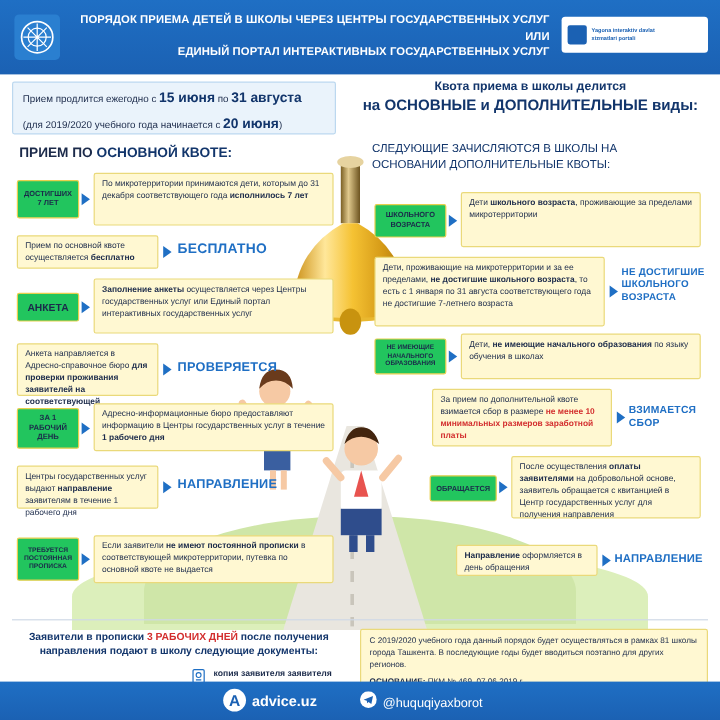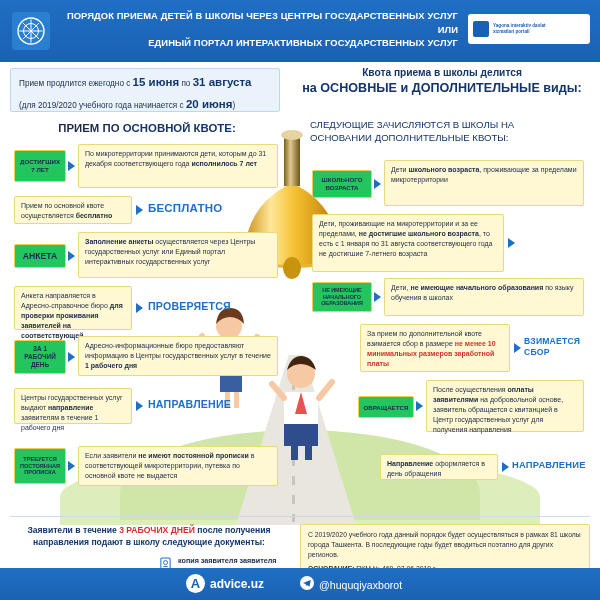--- a/index.html
+++ b/index.html
@@ -45,21 +45,21 @@
   .band-right{
     position:absolute;left:292px;top:66px;width:300px;
     text-align:center;color:#12356b;
   }
   .band-right .l1{font-size:10.2px;font-weight:bold;line-height:1.35}
   .band-right .l2{font-size:12.6px;font-weight:bold;line-height:1.35;color:#12356b}
 
   
   .coltitle-l{
     position:absolute;left:16px;top:122px;width:262px;
-    font-size:11.4px;font-weight:bold;color:#12356b;text-align:center;
+    font-size:11.4px;font-weight:bold;color:#12356b;
   }
   .coltitle-r{
     position:absolute;left:310px;top:118px;width:282px;
     font-size:9.6px;font-weight:normal;color:#12356b;line-height:1.4;
   }
   .hill{
     position:absolute;left:120px;top:430px;width:360px;height:90px;
     background:#cfe6a8;border-radius:50% 50% 0 0 / 70% 70% 0 0;
   }
   .hill2{
@@ -278,20 +278,23 @@
 ВОЗРАСТА</div>
   <div class="arrow" style="left:374px;top:179px"></div>
   <div class="ybox" style="left:384px;top:160px;width:200px;height:46px">
     <span>Дети </span><b>школьного возраста</b><span>, проживающие за пределами микротерритории</span>
   </div>
 
   <div class="ybox" style="left:312px;top:214px;width:192px;height:58px">
     <span>Дети, проживающие на микротерритории и за ее пределами, </span><b>не достигшие школьного возраста</b><span>, то есть с 1 января по 31 августа соответствующего года не достигшие 7-летнего возраста</span>
   </div>
   <div class="arrow" style="left:508px;top:238px"></div>
+  <div class="bigblue" style="left:518px;top:222px;width:74px;font-size:8.2px;line-height:1.25;white-space:pre-line">НЕ ДОСТИГШИЕ
+ШКОЛЬНОГО
+ВОЗРАСТА</div>
 
   <div class="ylabel" style="left:312px;top:282px;width:60px;height:30px;font-size:5.4px;line-height:1.25;white-space:pre-line">НЕ ИМЕЮЩИЕ
 НАЧАЛЬНОГО
 ОБРАЗОВАНИЯ</div>
   <div class="arrow" style="left:374px;top:292px"></div>
   <div class="ybox" style="left:384px;top:278px;width:200px;height:38px">
     <span>Дети, </span><b>не имеющие начального образования</b><span> по языку обучения в школах</span>
   </div>
 
   <div class="ybox" style="left:360px;top:324px;width:150px;height:48px">
@@ -310,21 +313,21 @@
   <div class="ybox" style="left:380px;top:454px;width:118px;height:26px">
     <b>Направление</b><span> оформляется в день обращения</span>
   </div>
   <div class="arrow" style="left:502px;top:462px"></div>
   <div class="bigblue" style="left:512px;top:459px;font-size:9.4px">НАПРАВЛЕНИЕ</div>
 
   <div class="botline"></div>
 
   <div class="bot-left">
     <div class="t">
-      <span>Заявители в течение </span><span style="color:#d32f2f">3 РАБОЧИХ ДНЕЙ</span><span> после получения направления подают в школу следующие документы:</span>
+      <span>Заявители в прописки </span><span style="color:#d32f2f">3 РАБОЧИХ ДНЕЙ</span><span> после получения направления подают в школу следующие документы:</span>
     </div>
   </div>
 
 
   <div class="doc" style="left:158px;top:556px;width:130px">
     <span class="ic">
       <svg width="13" height="13" viewBox="0 0 14 14">
           <rect x="2" y="1" width="10" height="12" rx="1.2" fill="none" stroke="#1f6fc4" stroke-width="1.1"></rect>
           <circle cx="7" cy="6" r="2.2" fill="none" stroke="#1f6fc4" stroke-width="1"></circle>
           <path d="M4.6 10.3h4.8" stroke="#1f6fc4" stroke-width="1"></path>

